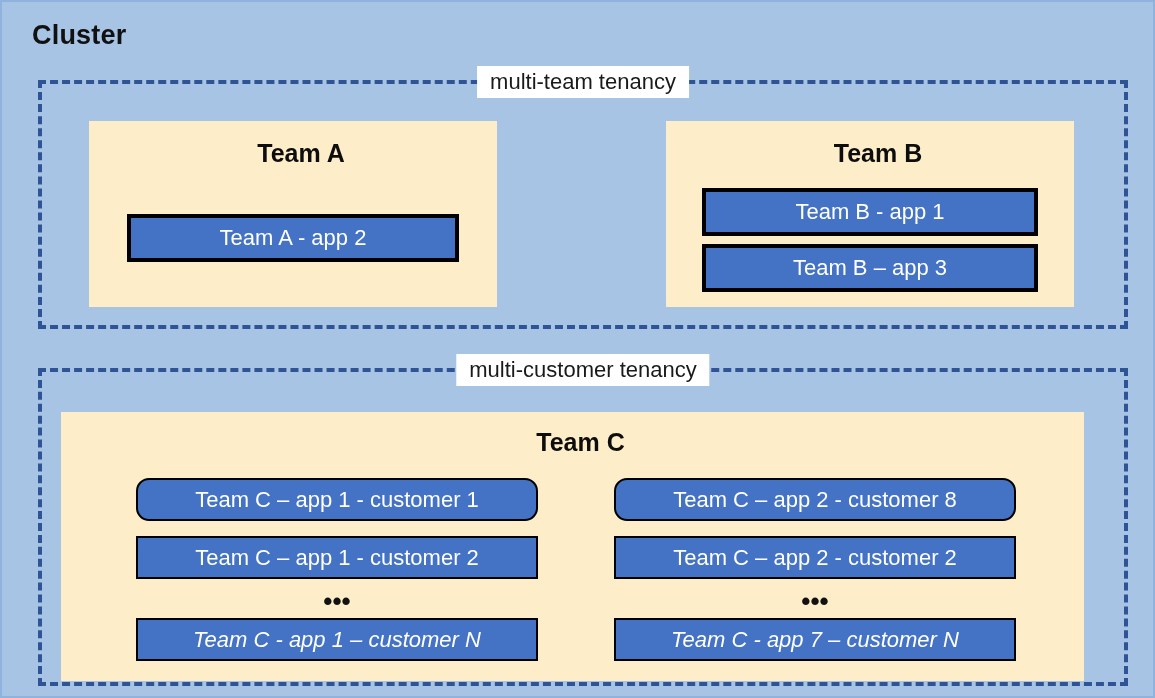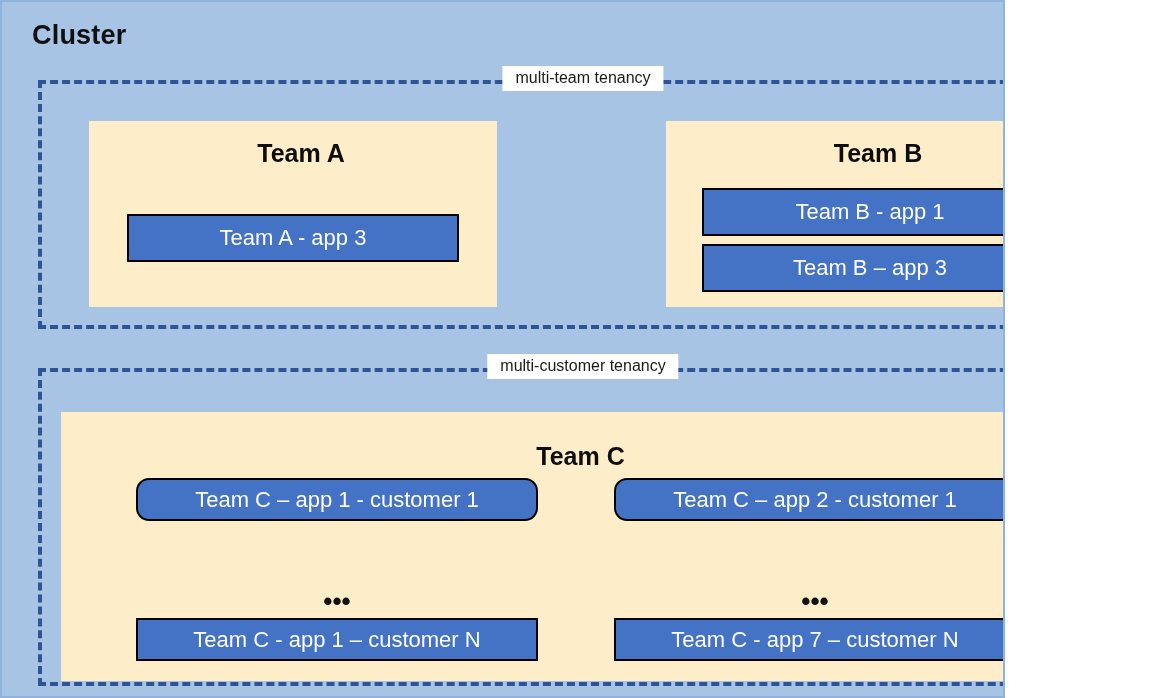--- a/index.html
+++ b/index.html
@@ -6,21 +6,21 @@
     margin: 0;
     padding: 0;
     background: #ffffff;
   }
   body {
     font-family: "Liberation Sans", sans-serif;
   }
 
   #diagram {
     position: relative;
-    width: 1005px;
+    width: 1155px;
     height: 698px;
     box-sizing: border-box;
     background: #a8c4e5;
     border: 2px solid #8fb3dd;
     overflow: hidden;
   }
 
   
   .cluster-title {
     position: absolute;
@@ -53,21 +53,21 @@
     height: 318px;
   }
 
   .zone-label {
     position: absolute;
     top: -18px;
     left: 50%;
     transform: translateX(-50%);
     background: #ffffff;
     padding: 3px 13px 4px 13px;
-    font-size: 16px;
+    font-size: 22px;
     color: #1a1a1a;
     white-space: nowrap;
     line-height: 1.15;
   }
 
   
   .team-panel {
     position: absolute;
     box-sizing: border-box;
     background: #fdeec9;
@@ -81,28 +81,28 @@
     left: 16px;
     right: 0;
     text-align: center;
     font-size: 25px;
     font-weight: bold;
     color: #0d0d0d;
     line-height: 1;
   }
   #team-a-panel .team-title,
   #team-b-panel .team-title { top: 20px; }
-  #team-c-panel .team-title { top: 18px; margin-top: 14px; }
+  #team-c-panel .team-title { top: 18px; }
 
   
   .app-box {
     position: absolute;
     box-sizing: border-box;
     background: #4472c4;
-    border: 2px solid #000000;
+    border: 4px solid #000000;
     color: #ffffff;
     font-size: 22px;
     display: flex;
     align-items: center;
     justify-content: center;
     white-space: nowrap;
     line-height: 1;
   }
   .app-box.thin-border { border-width: 2px; }
 
@@ -111,21 +111,21 @@
 
   
   #team-b-app-1 { left: 36px; top: 67px; width: 336px; height: 48px; }
   #team-b-app-2 { left: 36px; top: 123px; width: 336px; height: 48px; }
 
   
   .tc-left  { left: 75px;  width: 402px; height: 43px; }
   .tc-right { left: 553px; width: 402px; height: 43px; }
   .tc-row-1 { top: 66px; border-radius: 13px; }
   .tc-row-2 { top: 124px; }
-  .tc-row-n { top: 206px; }
+  .tc-row-n { top: 206px; font-style: italic; }
 
   .ellipsis {
     position: absolute;
     text-align: center;
     font-size: 26px;
     font-weight: bold;
     color: #111111;
     line-height: 1;
     height: 20px;
     width: 402px;
@@ -139,41 +139,43 @@
 <div id="diagram">
 
   <div class="cluster-title">Cluster</div>
 
   <div class="tenancy-zone" id="zone-multi-team">
 
     <div class="zone-label">multi-team tenancy</div>
 
     <div class="team-panel" id="team-a-panel" style="left:47px; top:37px;">
       <div class="team-title">Team A</div>
-      <div class="app-box" id="team-a-app-1">Team A - app 3</div>
+      <div class="app-box" id="team-a-app-1">Team A - app 2</div>
     </div>
 
     <div class="team-panel" id="team-b-panel" style="left:624px; top:37px;">
       <div class="team-title">Team B</div>
       <div class="app-box" id="team-b-app-1">Team B - app 1</div>
       <div class="app-box" id="team-b-app-2">Team B – app 3</div>
     </div>
   </div>
 
   <div class="tenancy-zone" id="zone-multi-customer">
 
     <div class="zone-label">multi-customer tenancy</div>
 
     <div class="team-panel" id="team-c-panel" style="left:19px; top:40px;">
 
       <div class="team-title">Team C</div>
 
       <div class="app-box thin-border tc-left tc-row-1">Team C – app 1 - customer 1</div>
+      <div class="app-box thin-border tc-left tc-row-2">Team C – app 1 - customer 2</div>
       <div class="ellipsis left">•••</div>
       <div class="app-box thin-border tc-left tc-row-n">Team C - app 1 – customer N</div>
 
-      <div class="app-box thin-border tc-right tc-row-1">Team C – app 2 - customer 1</div>
+      <div class="app-box thin-border tc-right tc-row-1">Team C – app 2 - customer 8</div>
+      <div class="app-box thin-border tc-right tc-row-2">Team C – app 2 - customer 2</div>
       <div class="ellipsis right">•••</div>
       <div class="app-box thin-border tc-right tc-row-n">Team C - app 7 – customer N</div>
     </div>
   </div>
 
 </div>
 
 </body></html>

